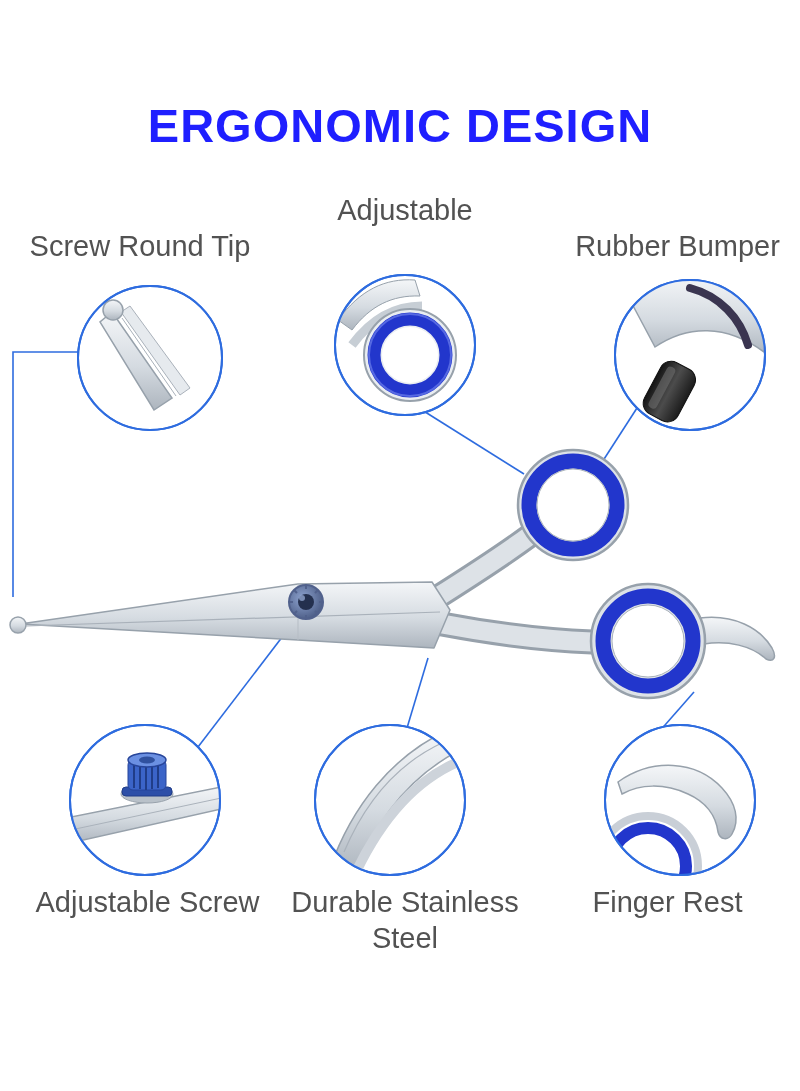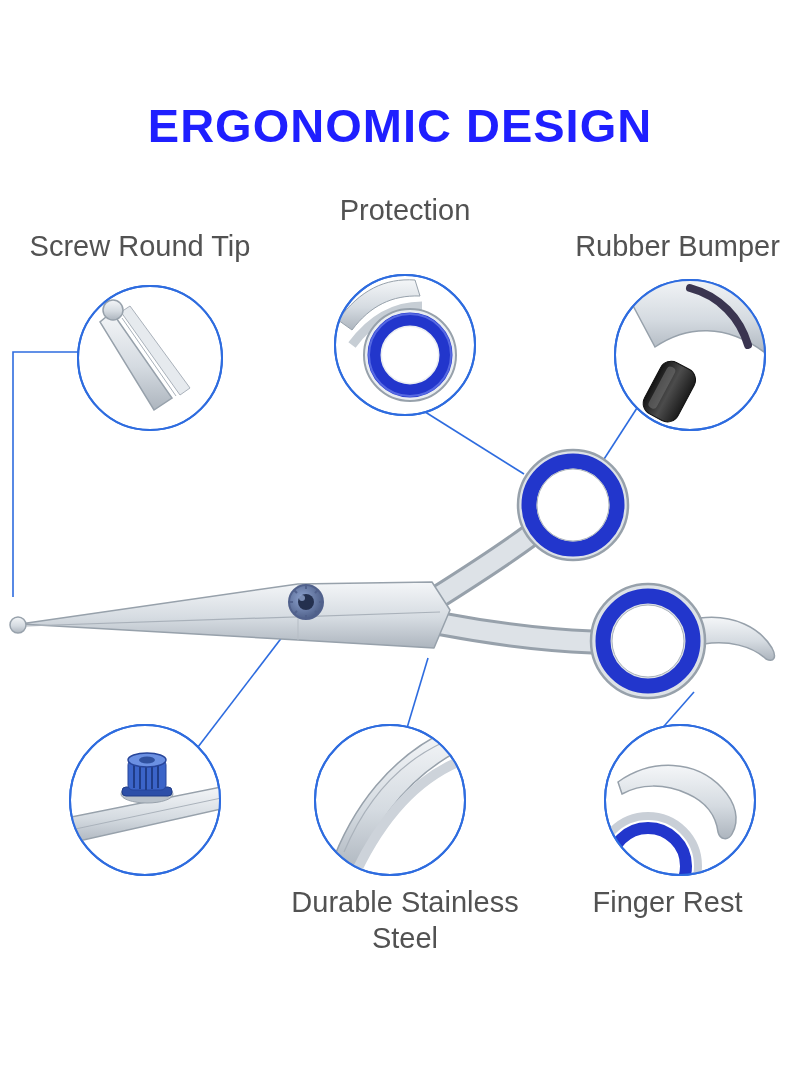--- a/index.html
+++ b/index.html
@@ -42,24 +42,28 @@
 
 <div class="page">
 
   <div class="title">ERGONOMIC DESIGN</div>
 
   <div class="label" id="lbl-safe">
     <div>Screw Round Tip</div>
     <div></div>
   </div>
   <div class="label" id="lbl-removable">
-    <div>Protection</div>
+    <div>Adjustable</div>
   </div>
   <div class="label" id="lbl-bumper">
     <div>Rubber Bumper</div>
+    <div></div>
+  </div>
+  <div class="label" id="lbl-screw">
+    <div>Adjustable Screw</div>
     <div></div>
   </div>
   <div class="label" id="lbl-steel">
     <div>Durable Stainless</div>
     <div>Steel</div>
   </div>
   <div class="label" id="lbl-finger">
     <div>Finger Rest</div>
     <div></div>
   </div>

